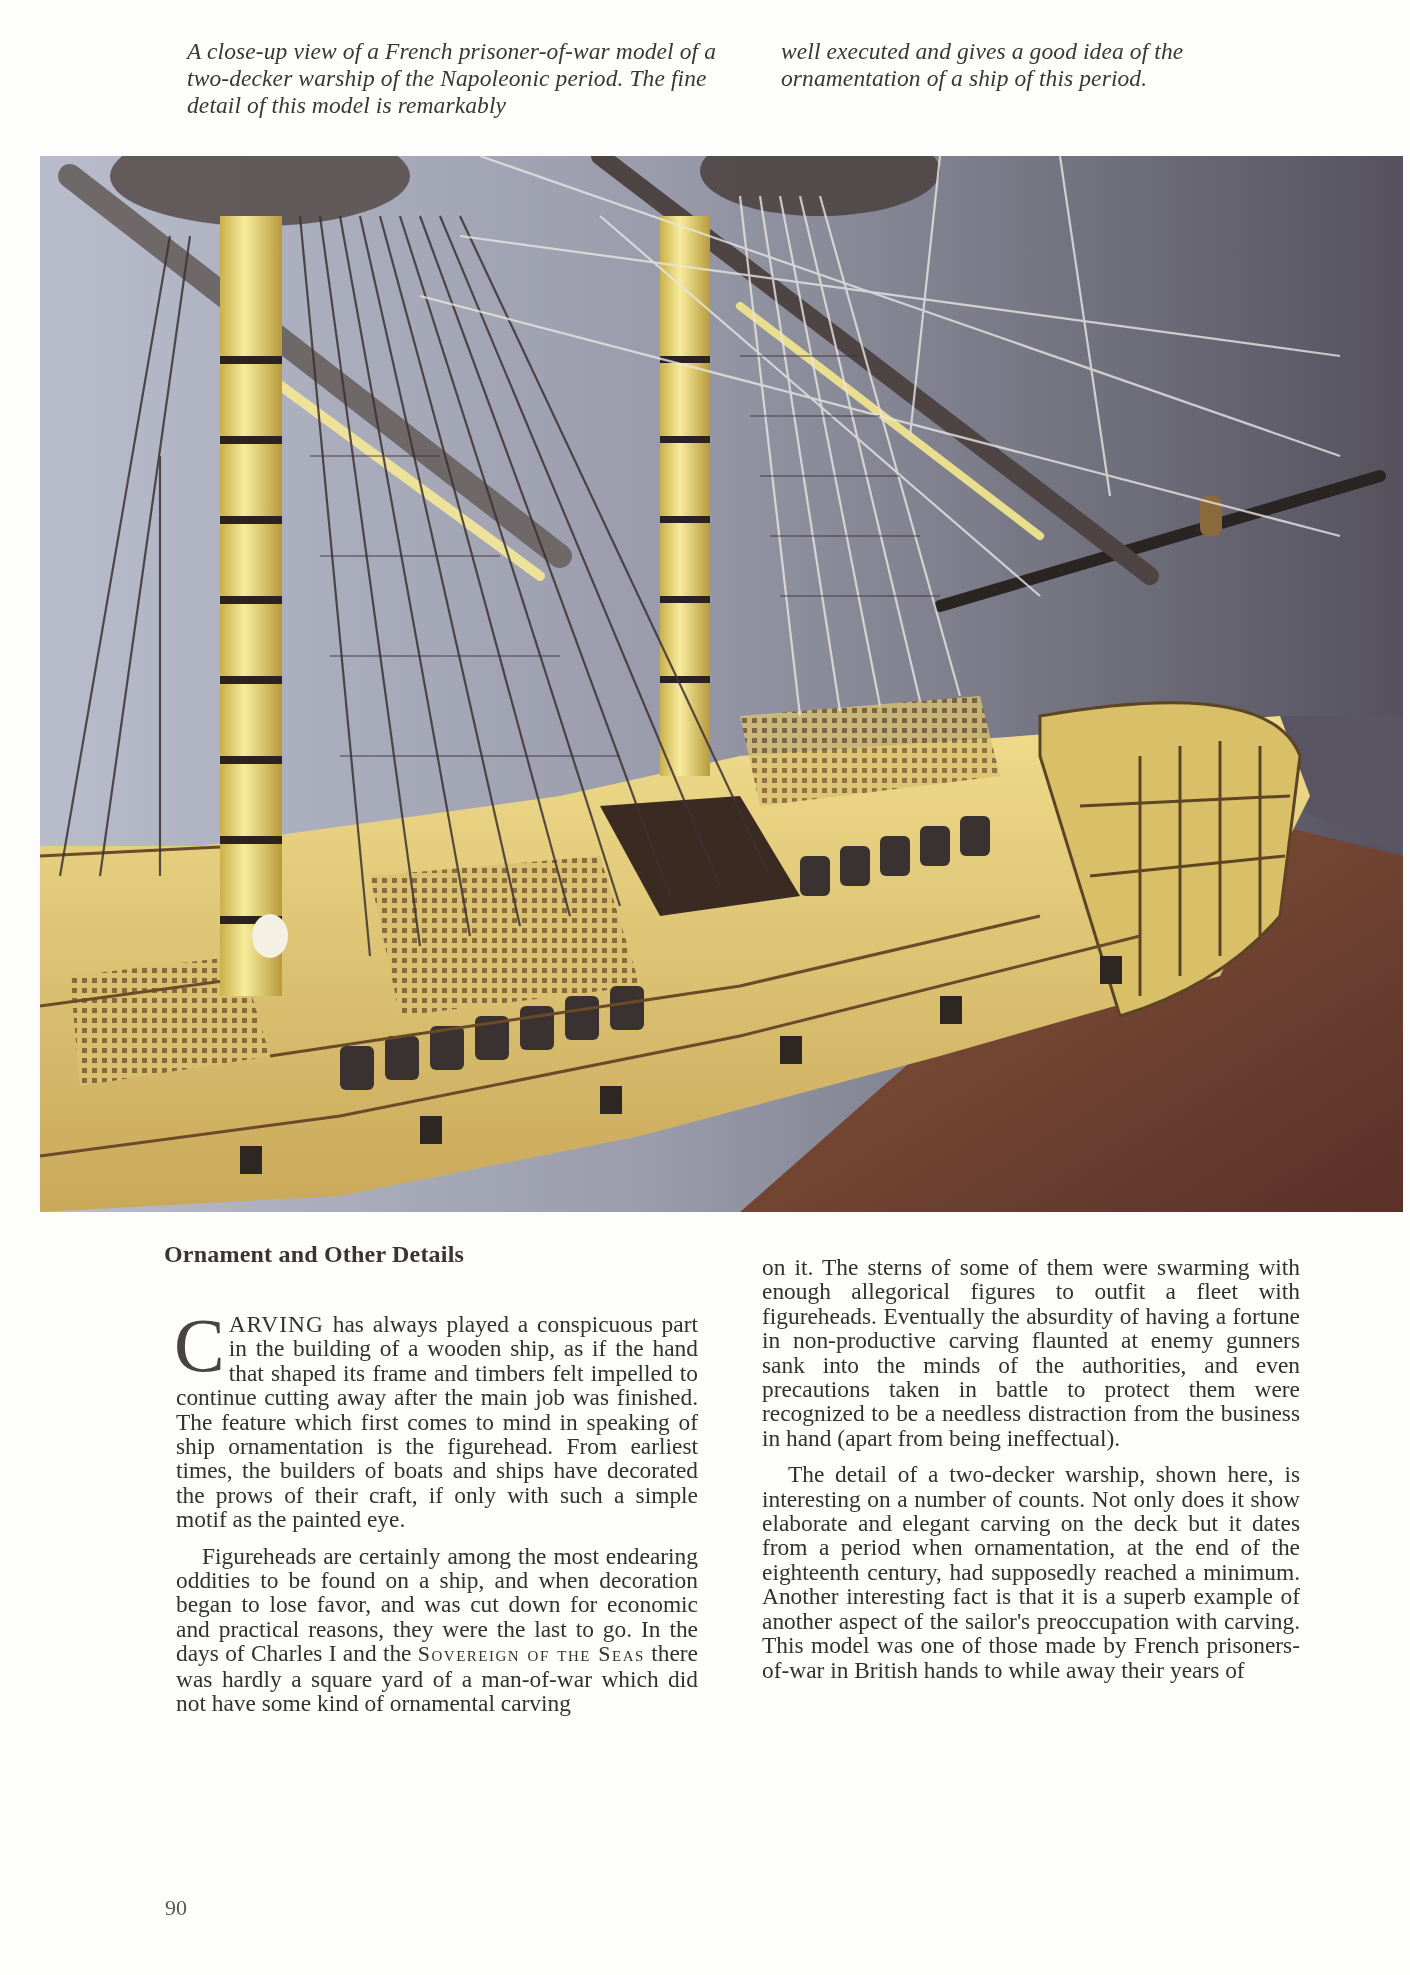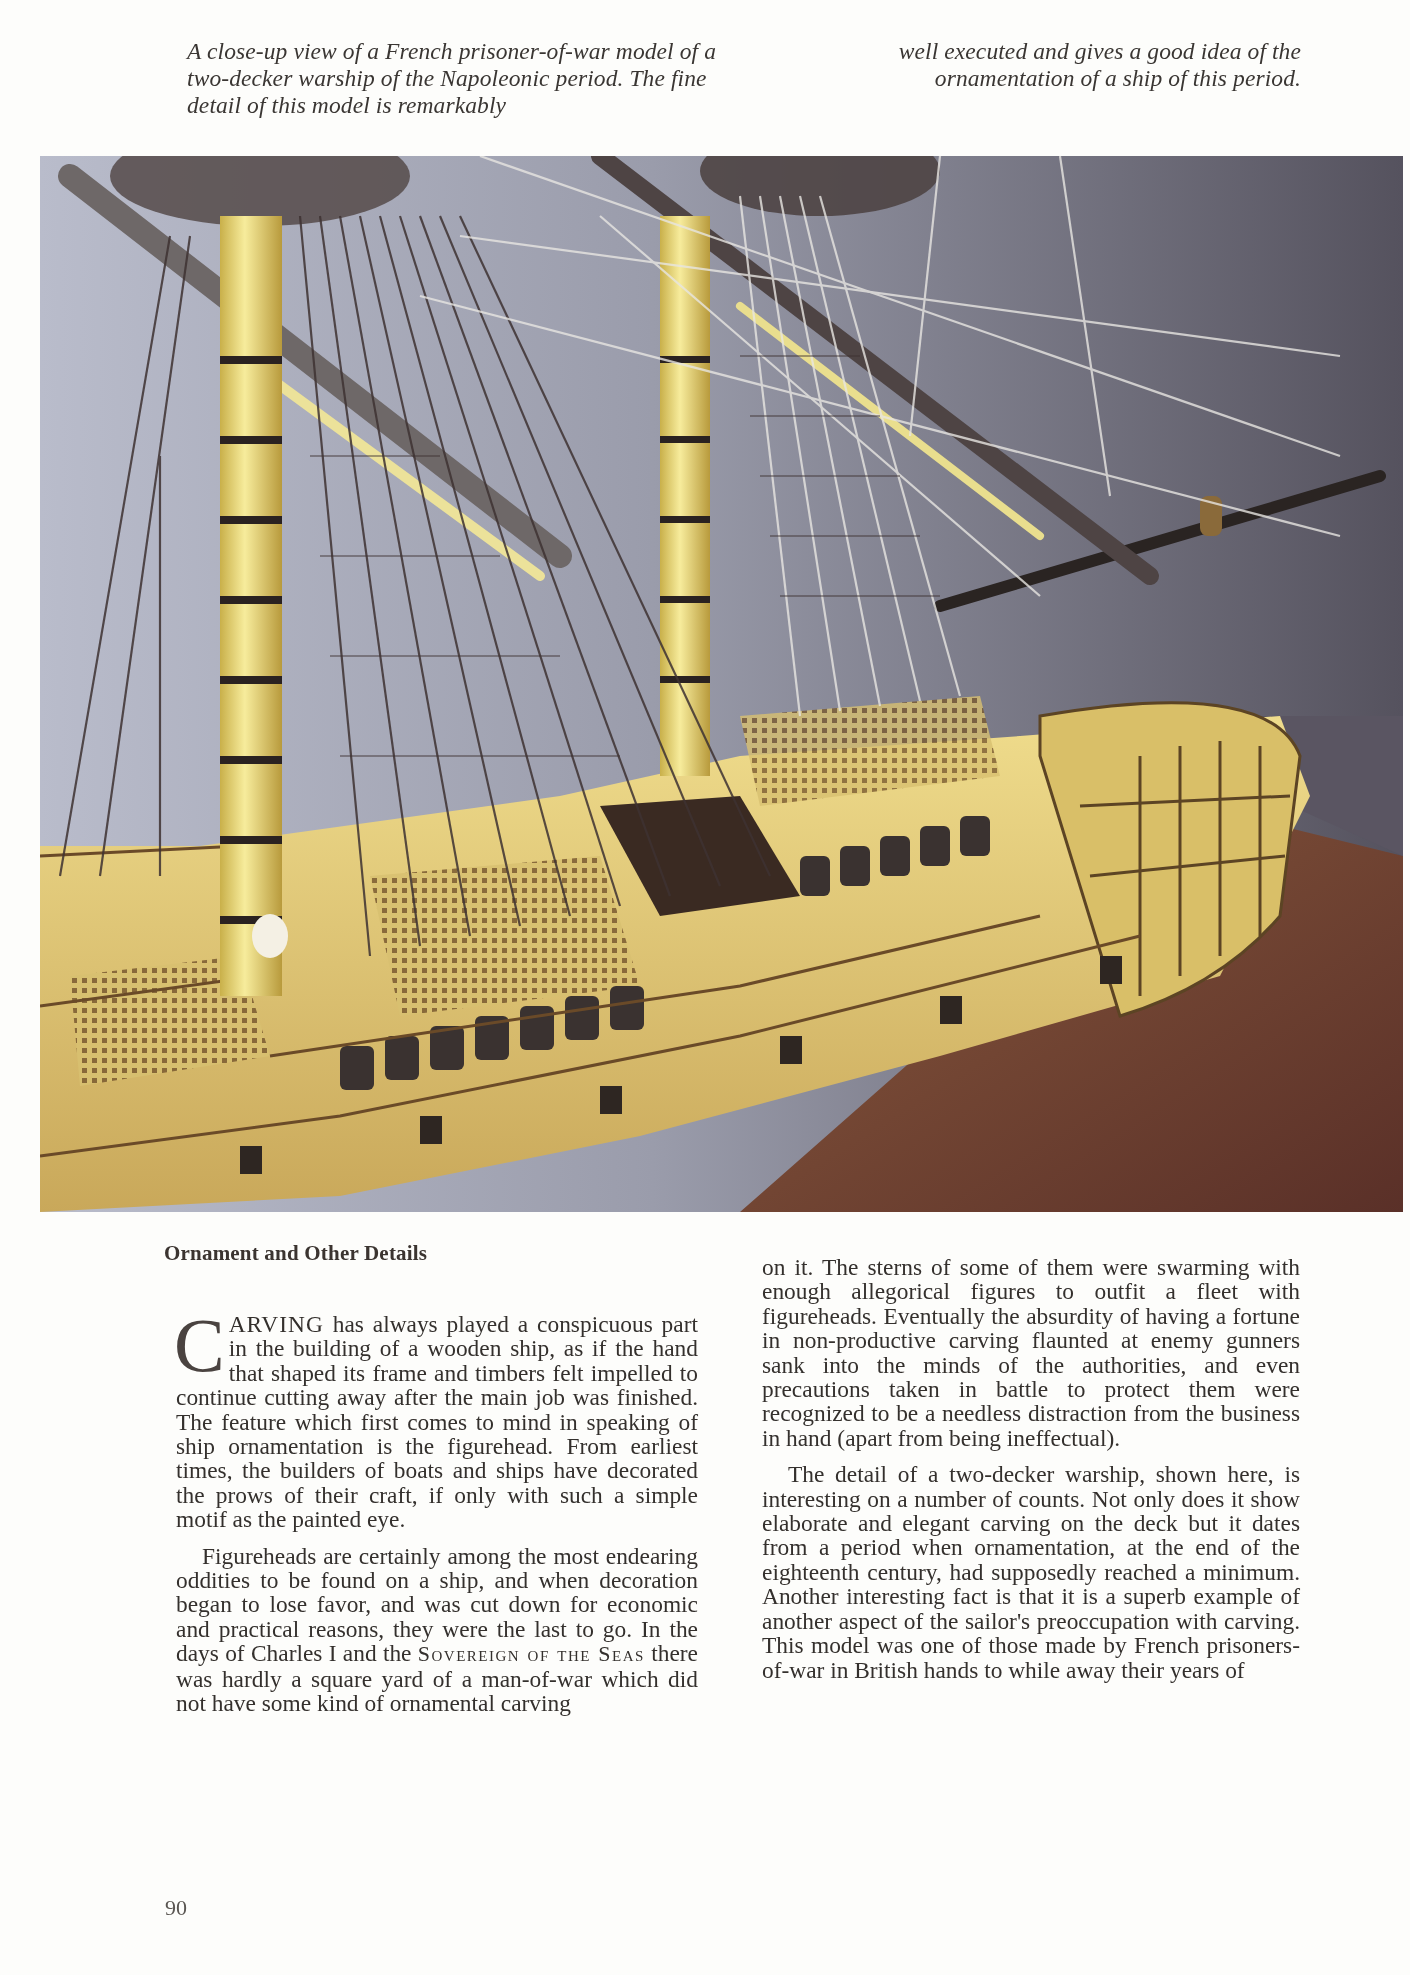--- a/index.html
+++ b/index.html
@@ -19,39 +19,39 @@
     position: absolute;
     top: 38px;
     font-style: italic;
     font-size: 23.5px;
     line-height: 27px;
     color: #3a3633;
     letter-spacing: 0.1px;
     margin-left: 21px;
   }
   .caption.left { left: 166px; width: 560px; }
-  .caption.right { left: 760px; width: 520px; text-align: right; }
+  .caption.right { left: 760px; width: 520px; }
 
   .photo {
     position: absolute;
     left: 40px;
     top: 156px;
     width: 1363px;
     height: 1056px;
     overflow: hidden;
     background: #8e8f9b;
   }
   .photo svg { display: block; width: 100%; height: 100%; }
 
   .heading {
     position: absolute;
     left: 164px;
     top: 1241px;
     font-weight: bold;
-    font-size: 21px;
+    font-size: 24px;
     color: #3b3430;
     letter-spacing: 0.2px;
   }
   .col {
     position: absolute;
     font-size: 23.4px;
     line-height: 24.4px;
     text-align: justify;
     color: #34302d;
   }

